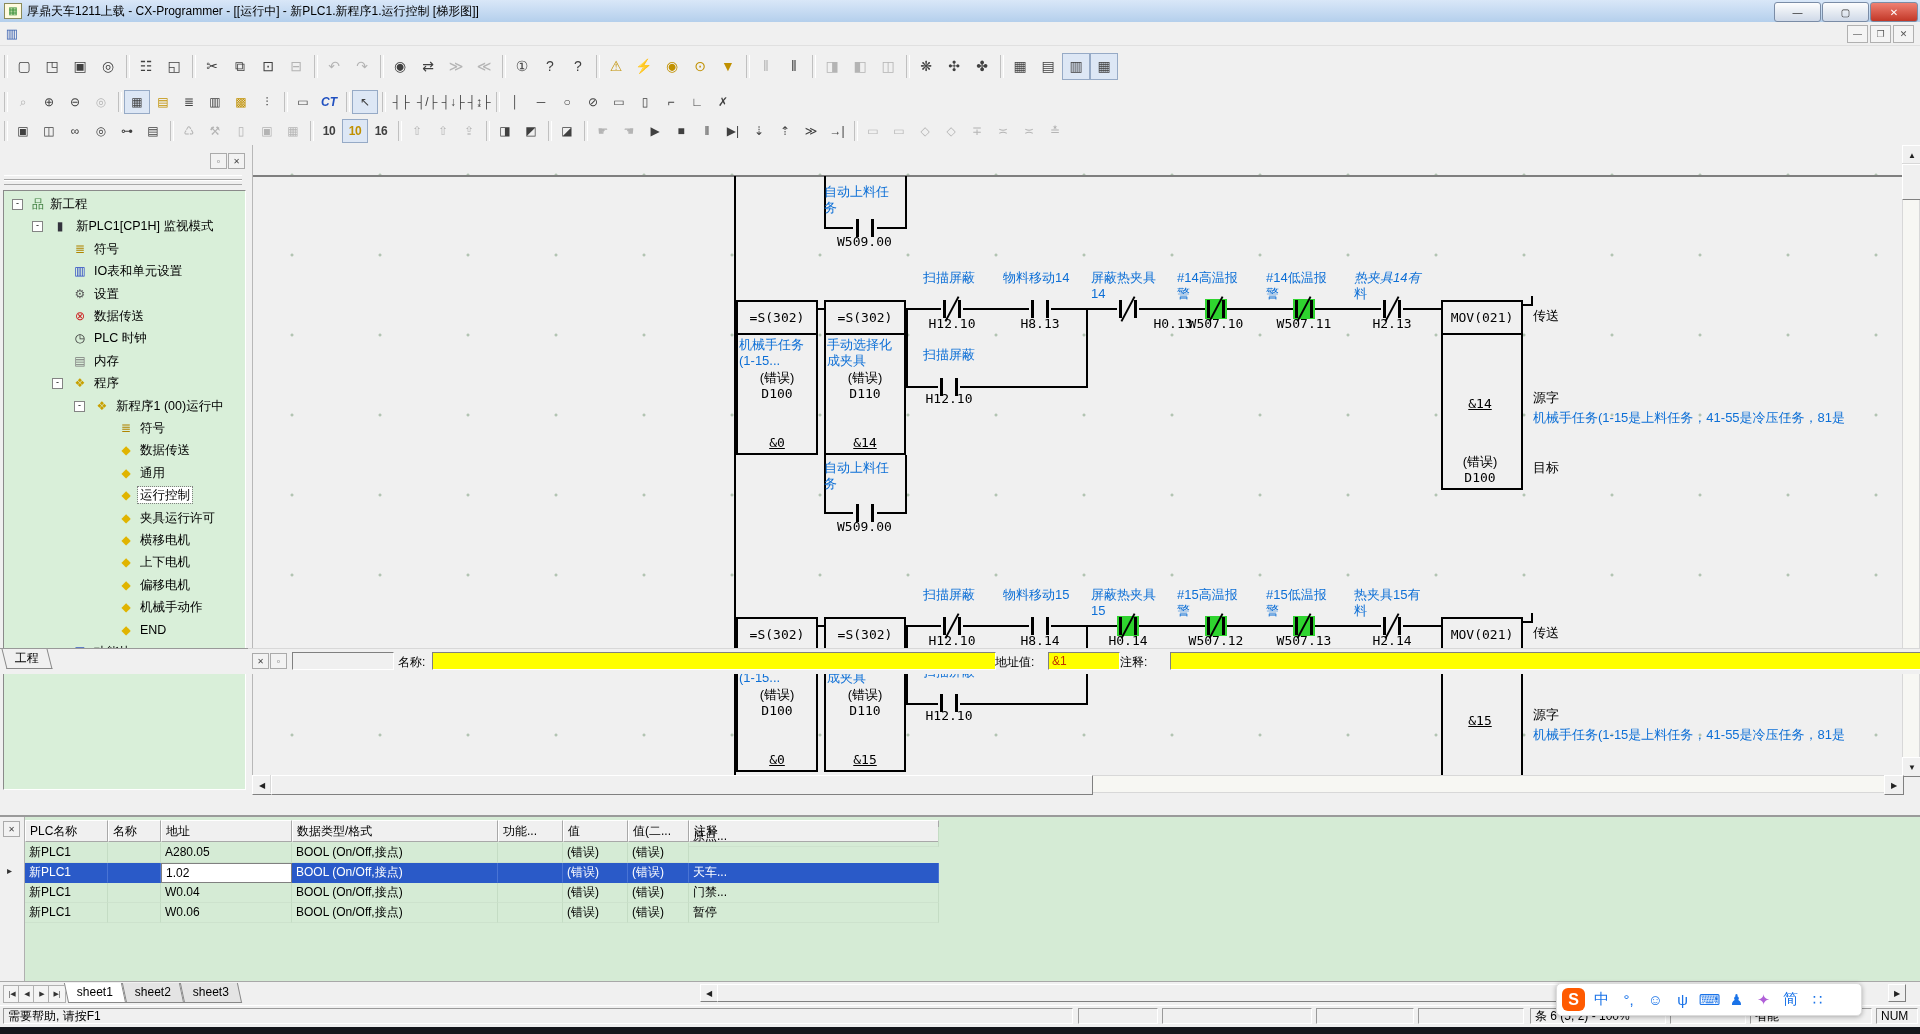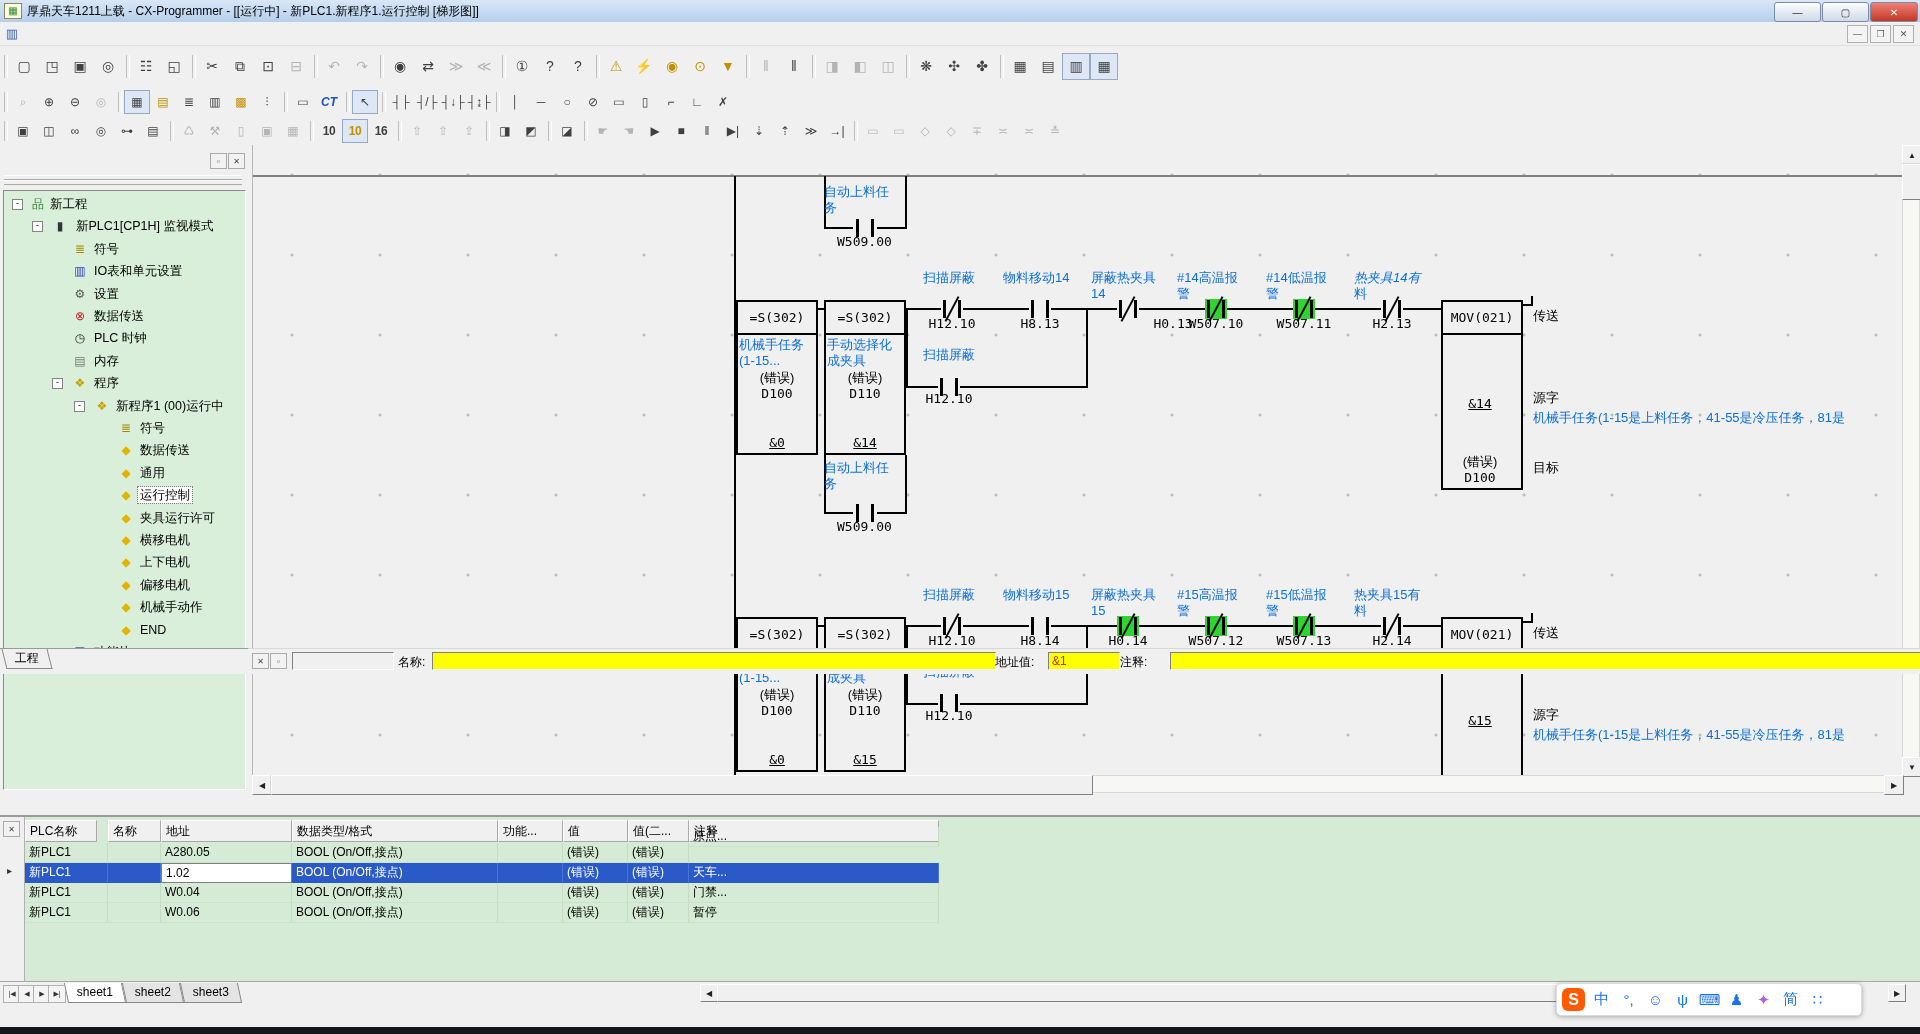--- a/index.html
+++ b/index.html
@@ -645,21 +645,21 @@
     <div class="yfield" style="left:800px;width:64px;color:#c03000;">&amp;1</div>
     <div class="ylabel" style="left:872px;">注释:</div>
     <div class="yfield" style="left:922px;width:744px;"></div>
   </div>
 
   <div id="watch">
       <div class="wgutter">
         <span class="phbtn" style="left: 3px; top: 4px;">✕</span>
         <span style="position: absolute; left: 7px; top: 48px; font-size: 10px; color: rgb(51, 51, 51);">▸</span>
       </div>
-      <div class="whcell" style="left: 25px; width: 72px;">PLC名称</div>
+      <div class="whcell" style="left: 25px; width: 83px;">PLC名称</div>
       <div class="whcell" style="left: 108px; width: 53px;">名称</div>
       <div class="whcell" style="left: 161px; width: 131px;">地址</div>
       <div class="whcell" style="left: 292px; width: 206px;">数据类型/格式</div>
       <div class="whcell" style="left: 498px; width: 65px;">功能...</div>
       <div class="whcell" style="left: 563px; width: 65px;">值</div>
       <div class="whcell" style="left: 628px; width: 61px;">值(二...</div>
       <div class="whcell" style="left: 689px; width: 250px;">注释</div>
       <div>
         <div class="wcell" style="left: 25px; top: 26px; width: 83px;">新PLC1</div>
         <div class="wcell" style="left: 108px; top: 26px; width: 53px;"></div>
@@ -708,20 +708,31 @@
       <span class="snav" style="left: 33px;">▶</span>
       <span class="snav" style="left: 48px;">▶|</span>
       <div class="stab active" style="left: 66px;"><span>sheet1</span></div>
       <div class="stab" style="left: 124px;"><span>sheet2</span></div>
       <div class="stab" style="left: 182px;"><span>sheet3</span></div>
       <div class="sbtn" style="left: 700px; top: 2px; width: 16px; height: 16px;">◀</div>
       <div class="sthumb" style="left: 717px; top: 2px; width: 1138px; height: 16px;"></div>
       <div class="sbtn" style="left: 1888px; top: 2px; width: 16px; height: 16px;">▶</div>
     </div>
 
+  <div class="statusbar" id="statusbar">
+      <div class="spanel" style="left: 3px; width: 1070px;">需要帮助, 请按F1</div>
+      <div class="spanel" style="left: 1078px; width: 80px;"></div>
+      <div class="spanel" style="left: 1162px; width: 150px;"></div>
+      <div class="spanel" style="left: 1316px; width: 98px;"></div>
+      <div class="spanel" style="left: 1418px; width: 106px;"></div>
+      <div class="spanel" style="left: 1530px; width: 136px;">条 6 (5, 2) - 100%</div>
+      <div class="spanel" style="left: 1670px; width: 76px;"></div>
+      <div class="spanel" style="left: 1750px; width: 122px;">省能</div>
+      <div class="spanel" style="left: 1876px; width: 42px;">NUM</div>
+    </div>
 
   <div class="ime" id="ime">
       <span class="ime-logo">S</span>
       <span class="ime-item" style="color: rgb(26, 115, 232);">中</span>
       <span class="ime-item" style="color: rgb(26, 115, 232);">°,</span>
       <span class="ime-item" style="color: rgb(26, 115, 232);">☺</span>
       <span class="ime-item" style="color: rgb(26, 115, 232);">ψ</span>
       <span class="ime-item" style="color: rgb(26, 115, 232);">⌨</span>
       <span class="ime-item" style="color: rgb(26, 115, 232);">♟</span>
       <span class="ime-item" style="color: rgb(176, 96, 216);">✦</span>

